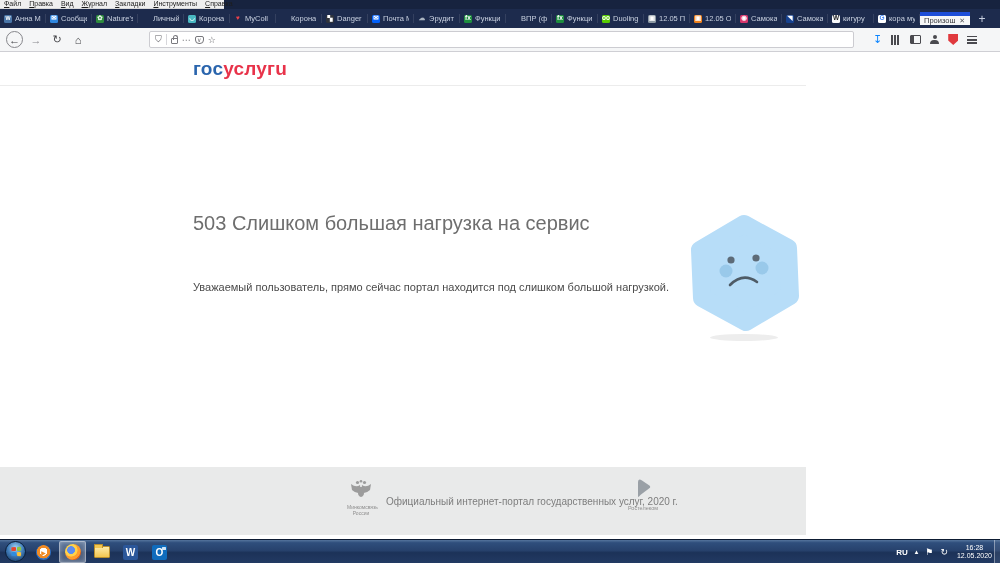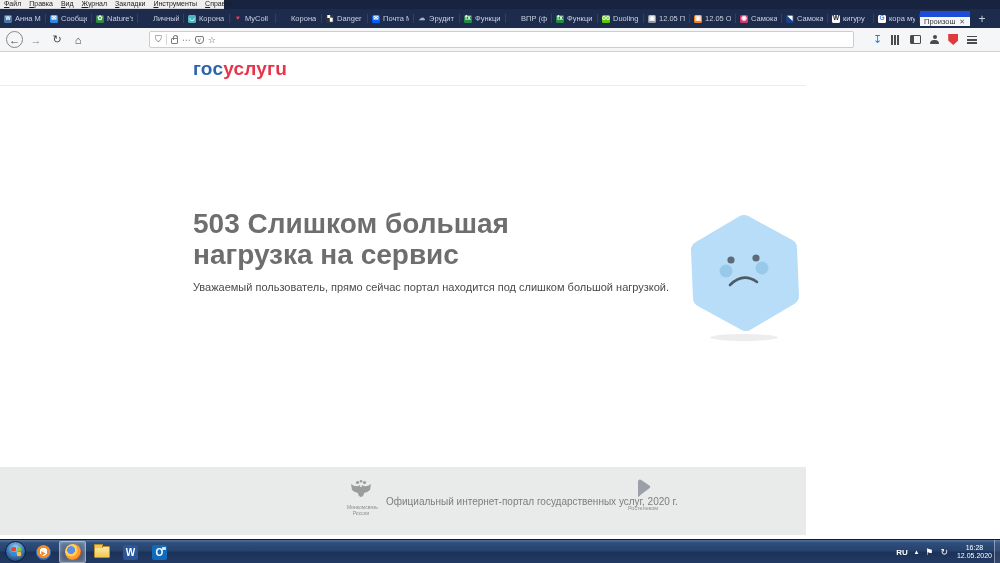--- a/index.html
+++ b/index.html
@@ -10,21 +10,21 @@
 .menustrip{position:absolute;left:0;top:0;height:9px;width:224px;background:#efefef;display:flex;align-items:center;padding:0 4px;gap:8px;border-bottom:1px solid #d9d9d9}
 .menu-item{font-size:7px;line-height:8px;color:#1d1d1d;white-space:nowrap}
 .menu-item::first-letter{text-decoration:underline}
 
 .tabbar{position:absolute;top:9px;left:0;width:1000px;height:19px;background:#1d2b4d;display:flex;align-items:center}
 .tab{flex:0 0 46px;display:flex;align-items:center;gap:3px;padding:0 4px;border-right:1px solid rgba(255,255,255,.10);overflow:hidden;cursor:default}
 .tab .ttl{font-size:7.5px;color:#c9d1e0;white-space:nowrap;overflow:hidden}
 .fav{width:8px;height:8px;border-radius:1.5px;flex:none;display:flex;align-items:center;justify-content:center;font-size:6.5px;line-height:1;font-weight:bold;overflow:hidden}
 .fav.quad{display:grid;grid-template-columns:3.5px 3.5px;grid-template-rows:3.5px 3.5px;gap:1px;border-radius:0;background:transparent!important}
 .fav.quad i{display:block;border-radius:.5px}
-.tab.active{flex:0 0 50px;background:#f5f6f7;border-top:6px solid #1d4ed8;border-right:none}
+.tab.active{flex:0 0 50px;background:#f5f6f7;border-top:4px solid #1d4ed8;border-right:none}
 .tab.active .ttl{color:#38383d;flex:1}
 .tab .close{font-size:7px;color:#5a5a5e;flex:none;padding:0 1px}
 .newtab{flex:0 0 24px;display:flex;align-items:center;justify-content:center;color:#c9d1e0;font-size:12px;line-height:1}
 
 .navbar{position:absolute;top:28px;left:0;width:1000px;height:24px;background:#f5f6f7;border-bottom:1px solid #cfcfd4;display:flex;align-items:center;padding:0 6px;gap:5px}
 .nav-btn{width:16px;height:16px;display:flex;align-items:center;justify-content:center;color:#3f3f43;font-size:11px}
 .nav-btn.back{border:1px solid #86868b;border-radius:50%;width:17px;height:17px;font-size:11px}
 .nav-btn.fwd{color:#8a8a8f}
 .urlbar{flex:0 0 705px;margin-left:58px;height:17px;background:#fff;border:1px solid #ccccd1;border-radius:2px;display:flex;align-items:center;padding:0 5px;gap:4px}
 .urlbar .sep{width:1px;height:11px;background:#d7d7db}
@@ -42,21 +42,21 @@
 .acct{width:9px;height:9px;position:relative}
 .acct:before{content:"";position:absolute;left:2.5px;top:0;width:4px;height:4px;border-radius:50%;background:#4a4a4f}
 .acct:after{content:"";position:absolute;left:0;top:4.5px;width:9px;height:4.5px;border-radius:5px 5px 0 0;background:#4a4a4f}
 .adblock{width:10px;height:11px;background:#e0393e;clip-path:polygon(0 0,100% 0,100% 60%,50% 100%,0 60%)}
 .burger{width:10px;height:8px;background:linear-gradient(#4a4a4f 0 1.5px,transparent 1.5px 3.2px,#4a4a4f 3.2px 4.7px,transparent 4.7px 6.4px,#4a4a4f 6.4px 8px)}
 
 .page{position:absolute;top:53px;left:0;width:806px;height:486px;background:#fff}
 .site-header{position:absolute;top:0;left:0;width:100%;height:33px;border-bottom:1px solid #ececec}
 .logo{position:absolute;left:193px;top:5px;font-size:19px;font-weight:bold;letter-spacing:.2px}
 .logo .lb{color:#2a65ad}.logo .lr{color:#e8334a}
-.err-h1{position:absolute;left:193px;top:155px;width:440px;font-size:28px;line-height:31px;color:#6e6e6e;font-weight:bold}
+.err-h1{position:absolute;left:193px;top:155px;width:440px;font-size:20px;line-height:31px;color:#6e6e6e;font-weight:normal}
 .err-p1{position:absolute;left:193px;top:228px;font-size:11px;color:#4a4a4a}
 .err-p2{position:absolute;left:193px;top:253px;font-size:11px;color:#4a4a4a}
 .blob-wrap{position:absolute;left:682px;top:157px;width:124px;height:132px}
 .blob-shadow{position:absolute;left:28px;top:124px;width:68px;height:7px;border-radius:50%;background:#ededed}
 
 .site-footer{position:absolute;top:414px;left:0;width:100%;height:68px;background:#e9eaea}
 .emblem{position:absolute;left:347px;top:12px;width:28px;text-align:center}
 .emblem-cap{font-size:5px;color:#8f8f8f;line-height:6px;margin-top:1px}
 .footer-text{position:absolute;left:386px;top:29px;font-size:10px;color:#7d7d7d}
 .rt{position:absolute;left:626px;top:10px;width:34px;text-align:center}

